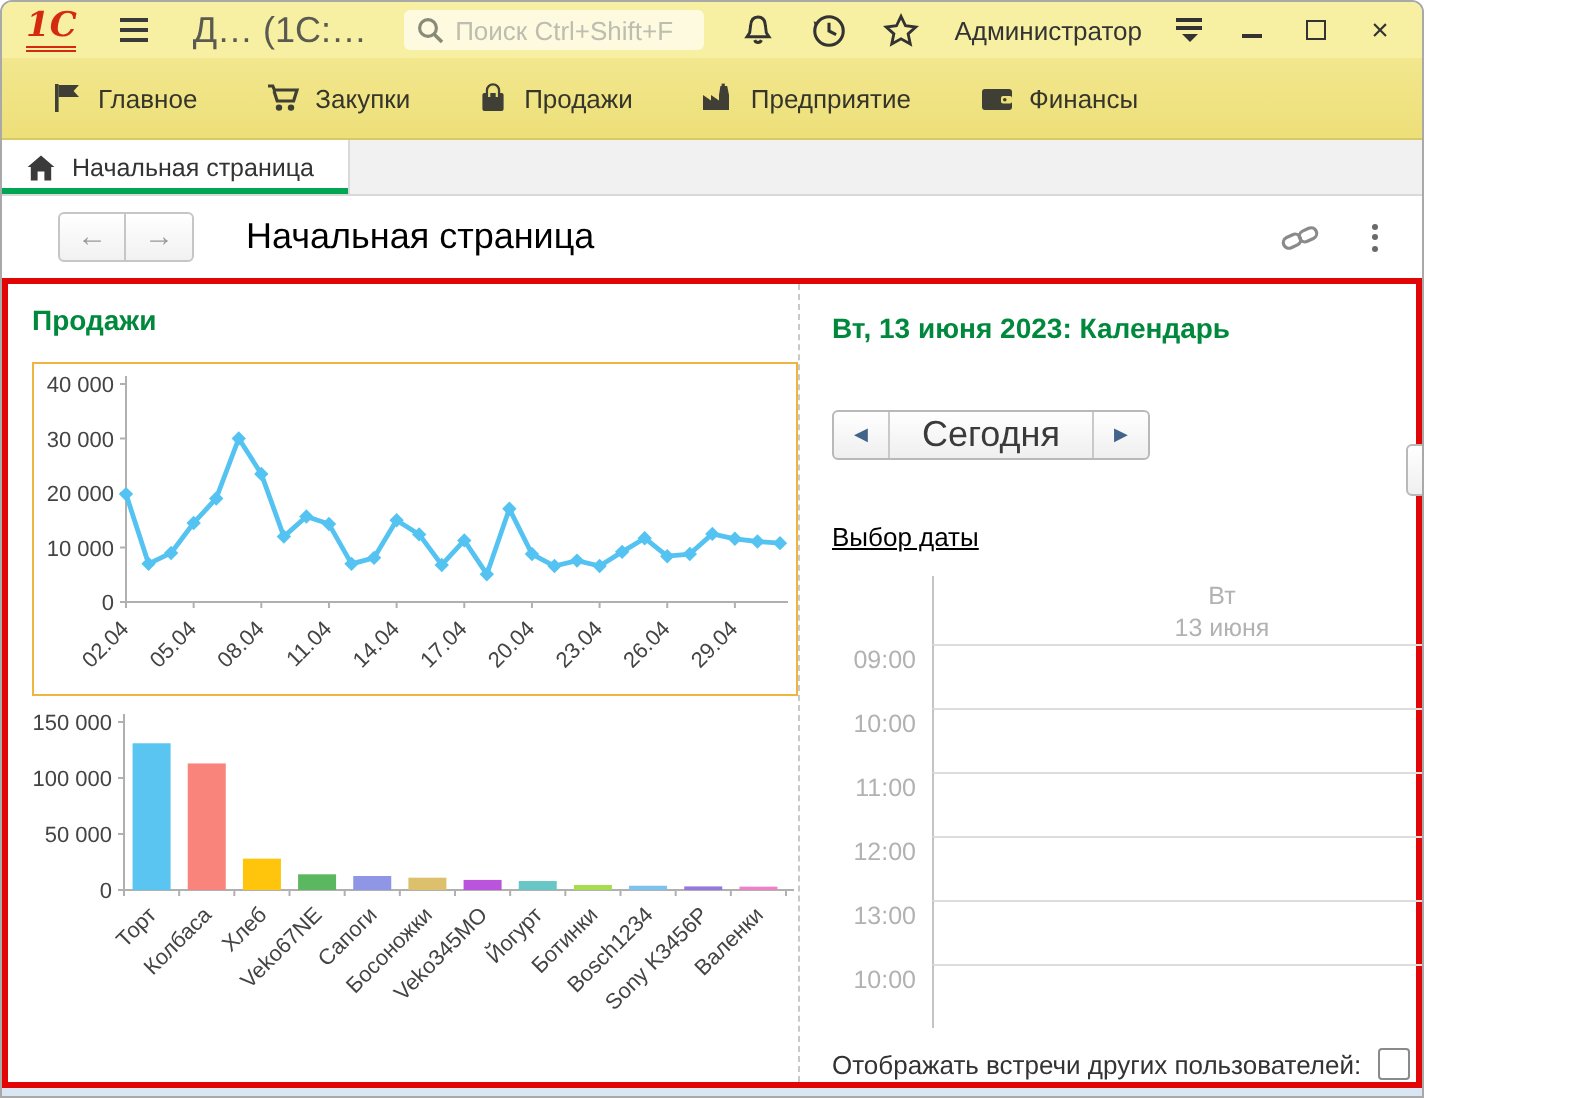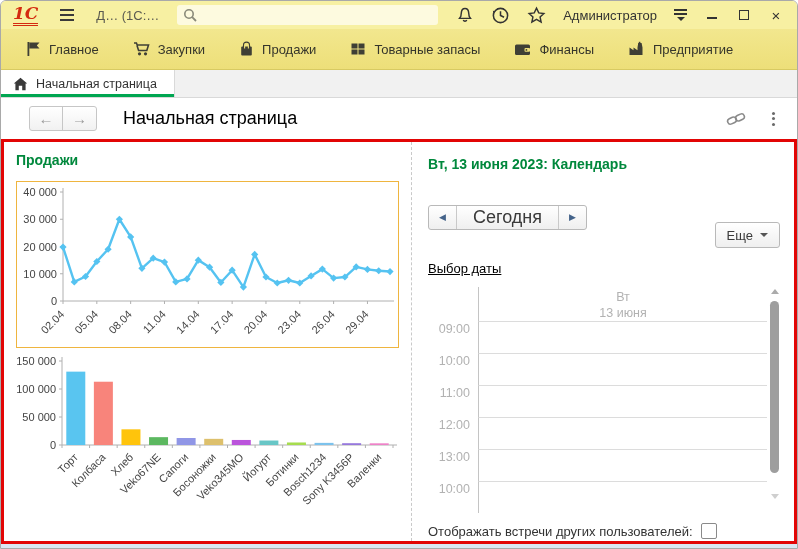--- a/index.html
+++ b/index.html
@@ -1,24 +1,24 @@
 <!DOCTYPE html>
 <html><head>
 <meta charset="utf-8">
 <style>
   * { margin:0; padding:0; box-sizing:border-box; }
   html,body { width:798px; height:549px; font-family:"Liberation Sans", sans-serif; background:#fff; }
-  .window { position:relative; width:798px; height:549px; border:1px solid #A9A9A9; border-radius:6px 6px 0 0; overflow:hidden; background:#fff;padding-left:40px; }
+  .window { position:relative; width:712px; height:549px; border:1px solid #A9A9A9; border-radius:6px 6px 0 0; overflow:hidden; background:#fff;padding-left:40px; }
 
   
   .titlebar { position:absolute; top:0; left:0; right:0; height:28px; background:#F7F0A2; display:flex; align-items:center; }
   .logo-1c { font-family:"DejaVu Serif", serif; font-style:italic; font-weight:bold; font-size:17px; color:#D42A10; margin-left:12px; border-bottom:3px double #D42A10; line-height:1; padding-bottom:1px; }
   .hamburger { margin-left:22px; display:flex; flex-direction:column; gap:3px; cursor:pointer; }
   .hamburger i { display:block; width:14px; height:2px; background:#3A3A3A; }
-  .win-title { margin-left:22px; font-size:13px; color:#5A5A50; white-space:nowrap; }
+  .win-title { margin-left:22px; font-size:18px; color:#5A5A50; white-space:nowrap; }
   .searchbox { margin-left:18px; width:300px; height:20px; background:#FDFADF; border-radius:3px; display:flex; align-items:center; padding:0 6px; }
   .searchbox svg { flex:0 0 auto; }
   .searchbox input { border:none; outline:none; background:transparent; font-size:13px; color:#555; width:100%; margin-left:6px; font-family:"Liberation Sans", sans-serif; }
   .searchbox input::placeholder { color:#BDBDB0; }
   .tb-icons { display:flex; align-items:center; margin-left:18px; gap:17px; }
   .tb-user { font-size:13px; color:#333; }
   .svc-icon { display:flex; flex-direction:column; align-items:center; gap:2px; cursor:pointer; }
   .svc-icon i { display:block; width:13px; height:2px; background:#333; }
   .svc-icon .tri { width:0; height:0; border-left:4px solid transparent; border-right:4px solid transparent; border-top:4px solid #333; background:none; }
   .win-ctrls { display:flex; align-items:center; gap:10px; margin-left:14px; margin-right:10px; }
@@ -96,20 +96,21 @@
         <i></i>
         <i></i>
         <i></i>
       </span>
     <span class="win-title">Д… (1С:…</span>
     <div class="searchbox">
       <svg width="14" height="14" viewBox="0 0 14 14">
           <circle cx="6" cy="6" r="4.2" fill="none" stroke="#8A8A7A" stroke-width="1.6"></circle>
           <line x1="9.2" y1="9.2" x2="13" y2="13" stroke="#8A8A7A" stroke-width="1.8"></line>
         </svg>
+      <input type="text" placeholder="Поиск Ctrl+Shift+F" style="">
     </div>
     <div class="tb-icons">
       <svg width="18" height="18" viewBox="0 0 16 16">
           <path d="M8 2.2 C5.7 2.2 4.8 4 4.7 6.2 L4.3 9.2 L3.1 11 H12.9 L11.7 9.2 L11.3 6.2 C11.2 4 10.3 2.2 8 2.2 Z" fill="none" stroke="#333" stroke-width="1.3"></path>
           <path d="M6.5 12.5 a1.6 1.6 0 0 0 3 0" fill="none" stroke="#333" stroke-width="1.3"></path>
         </svg>
       <svg width="19" height="19" viewBox="0 0 16 16">
           <circle cx="8" cy="8" r="6" fill="none" stroke="#333" stroke-width="1.3"></circle>
           <polyline points="8,4.5 8,8 11,9.5" fill="none" stroke="#333" stroke-width="1.3"></polyline>
           <path d="M2.2 6 L1.5 4 L3.8 4.4 Z" fill="#333"></path>
@@ -153,42 +154,33 @@
     </div>
     <div class="sec-item">
       <svg width="15" height="16" viewBox="0 0 15 16">
           <path d="M4.6 6 V4.2 a2.9 2.9 0 0 1 5.8 0 V6" fill="none" stroke="#3F3F35" stroke-width="1.4"></path>
           <rect x="2.2" y="5.5" width="10.6" height="9" rx="1" fill="#3F3F35"></rect>
           <path d="M5.6 7.5 V4.2 a1.9 1.9 0 0 1 3.8 0 V7.5" fill="none" stroke="#EDDF79" stroke-width="1.1"></path>
         </svg>
       <span>Продажи</span>
     </div>
     <div class="sec-item">
-      <svg width="16" height="16" viewBox="0 0 16 16">
-          <rect x="1.5" y="2.5" width="6" height="5" fill="#3F3F35"></rect>
-          <rect x="8.5" y="2.5" width="6" height="5" fill="#3F3F35"></rect>
-          <rect x="1.5" y="8.5" width="6" height="5" fill="#3F3F35"></rect>
-          <rect x="8.5" y="8.5" width="6" height="5" fill="#3F3F35"></rect>
-        </svg>
-      <span>Товарные запасы</span>
+      <svg width="17" height="16" viewBox="0 0 17 16">
+          <path d="M1.5 14 V6.5 L5.5 9.2 V6.5 L9.5 9.2 V6.5 L10.2 2 H13.6 L14.5 6.5 V14 Z" fill="#3F3F35"></path>
+          <rect x="10.8" y="0.8" width="1.6" height="2.4" fill="#3F3F35"></rect>
+        </svg>
+      <span>Предприятие</span>
     </div>
     <div class="sec-item">
       <svg width="17" height="15" viewBox="0 0 17 15">
           <rect x="1" y="2.5" width="15" height="10.5" rx="1.5" fill="#3F3F35"></rect>
           <rect x="10.5" y="6" width="5.5" height="3.8" rx="1" fill="#EDDF79"></rect>
           <circle cx="12.4" cy="7.9" r="0.9" fill="#3F3F35"></circle>
         </svg>
       <span>Финансы</span>
-    </div>
-    <div class="sec-item">
-      <svg width="17" height="16" viewBox="0 0 17 16">
-          <path d="M1.5 14 V6.5 L5.5 9.2 V6.5 L9.5 9.2 V6.5 L10.2 2 H13.6 L14.5 6.5 V14 Z" fill="#3F3F35"></path>
-          <rect x="10.8" y="0.8" width="1.6" height="2.4" fill="#3F3F35"></rect>
-        </svg>
-      <span>Предприятие</span>
     </div>
   </div>
 
   <div class="tabbar">
     <div class="tab">
       <svg width="15" height="14" viewBox="0 0 15 14">
           <path d="M7.5 0.8 L14.2 6.5 H12.6 V13.2 H9.2 V8.8 H5.8 V13.2 H2.4 V6.5 H0.8 Z" fill="#3A3A3A"></path>
         </svg>
       <span>Начальная страница</span>
       <span class="underline"></span>

